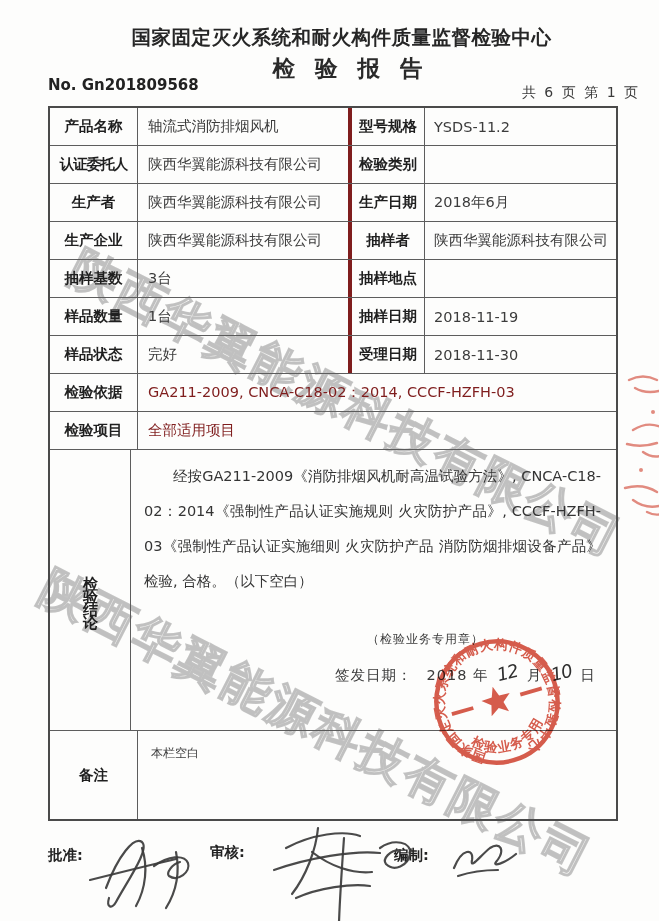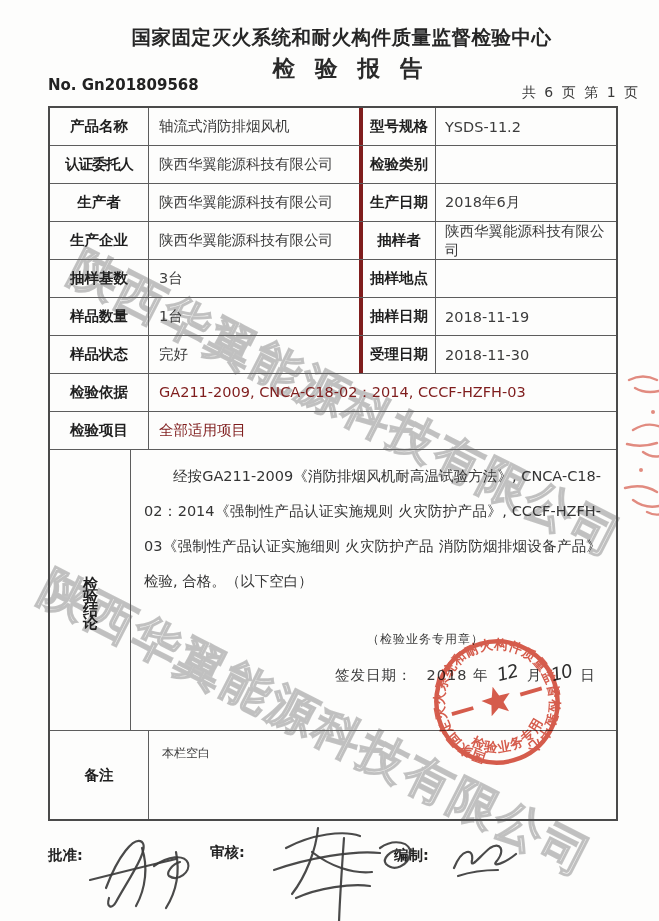--- a/index.html
+++ b/index.html
@@ -40,21 +40,21 @@
     font-size:14px;color:#3a3a3a;letter-spacing:2px;z-index:2;
   }
   
   .report-table{
     position:absolute;left:48px;top:106px;width:570px;z-index:2;
     border:2px solid #4a4a4a;box-sizing:border-box;background:transparent;
   }
   .trow{display:flex;border-bottom:1px solid #5d5d5d;box-sizing:border-box;}
   .trow:last-child{border-bottom:none;}
   .cell{box-sizing:border-box;display:flex;align-items:center;font-size:14.5px;}
-  .lab{width:99px;justify-content:center;font-weight:700;color:#1f1f1f;border-right:1px solid #5d5d5d;text-align:center;letter-spacing:0px;flex-shrink:0;}
+  .lab{width:88px;justify-content:center;font-weight:700;color:#1f1f1f;border-right:1px solid #5d5d5d;text-align:center;letter-spacing:0px;flex-shrink:0;}
   .lab5{letter-spacing:-1px;}
   .val1{width:214px;padding-left:10px;border-right:4px solid #7f1d1d;color:#3c3c3c;flex-shrink:0;}
   .lab2{width:73px;justify-content:center;font-weight:700;color:#1f1f1f;border-right:1px solid #5d5d5d;flex-shrink:0;}
   .val2{flex:1;padding-left:9px;color:#3c3c3c;}
   .valfull{flex:1;padding-left:10px;color:#7f1d1d;}
   .h38{height:38px;}
   .conc-row{height:281px;}
   .remark-row{height:88px;}
   .vlab{
     width:80px;border-right:1px solid #5d5d5d;flex-shrink:0;

